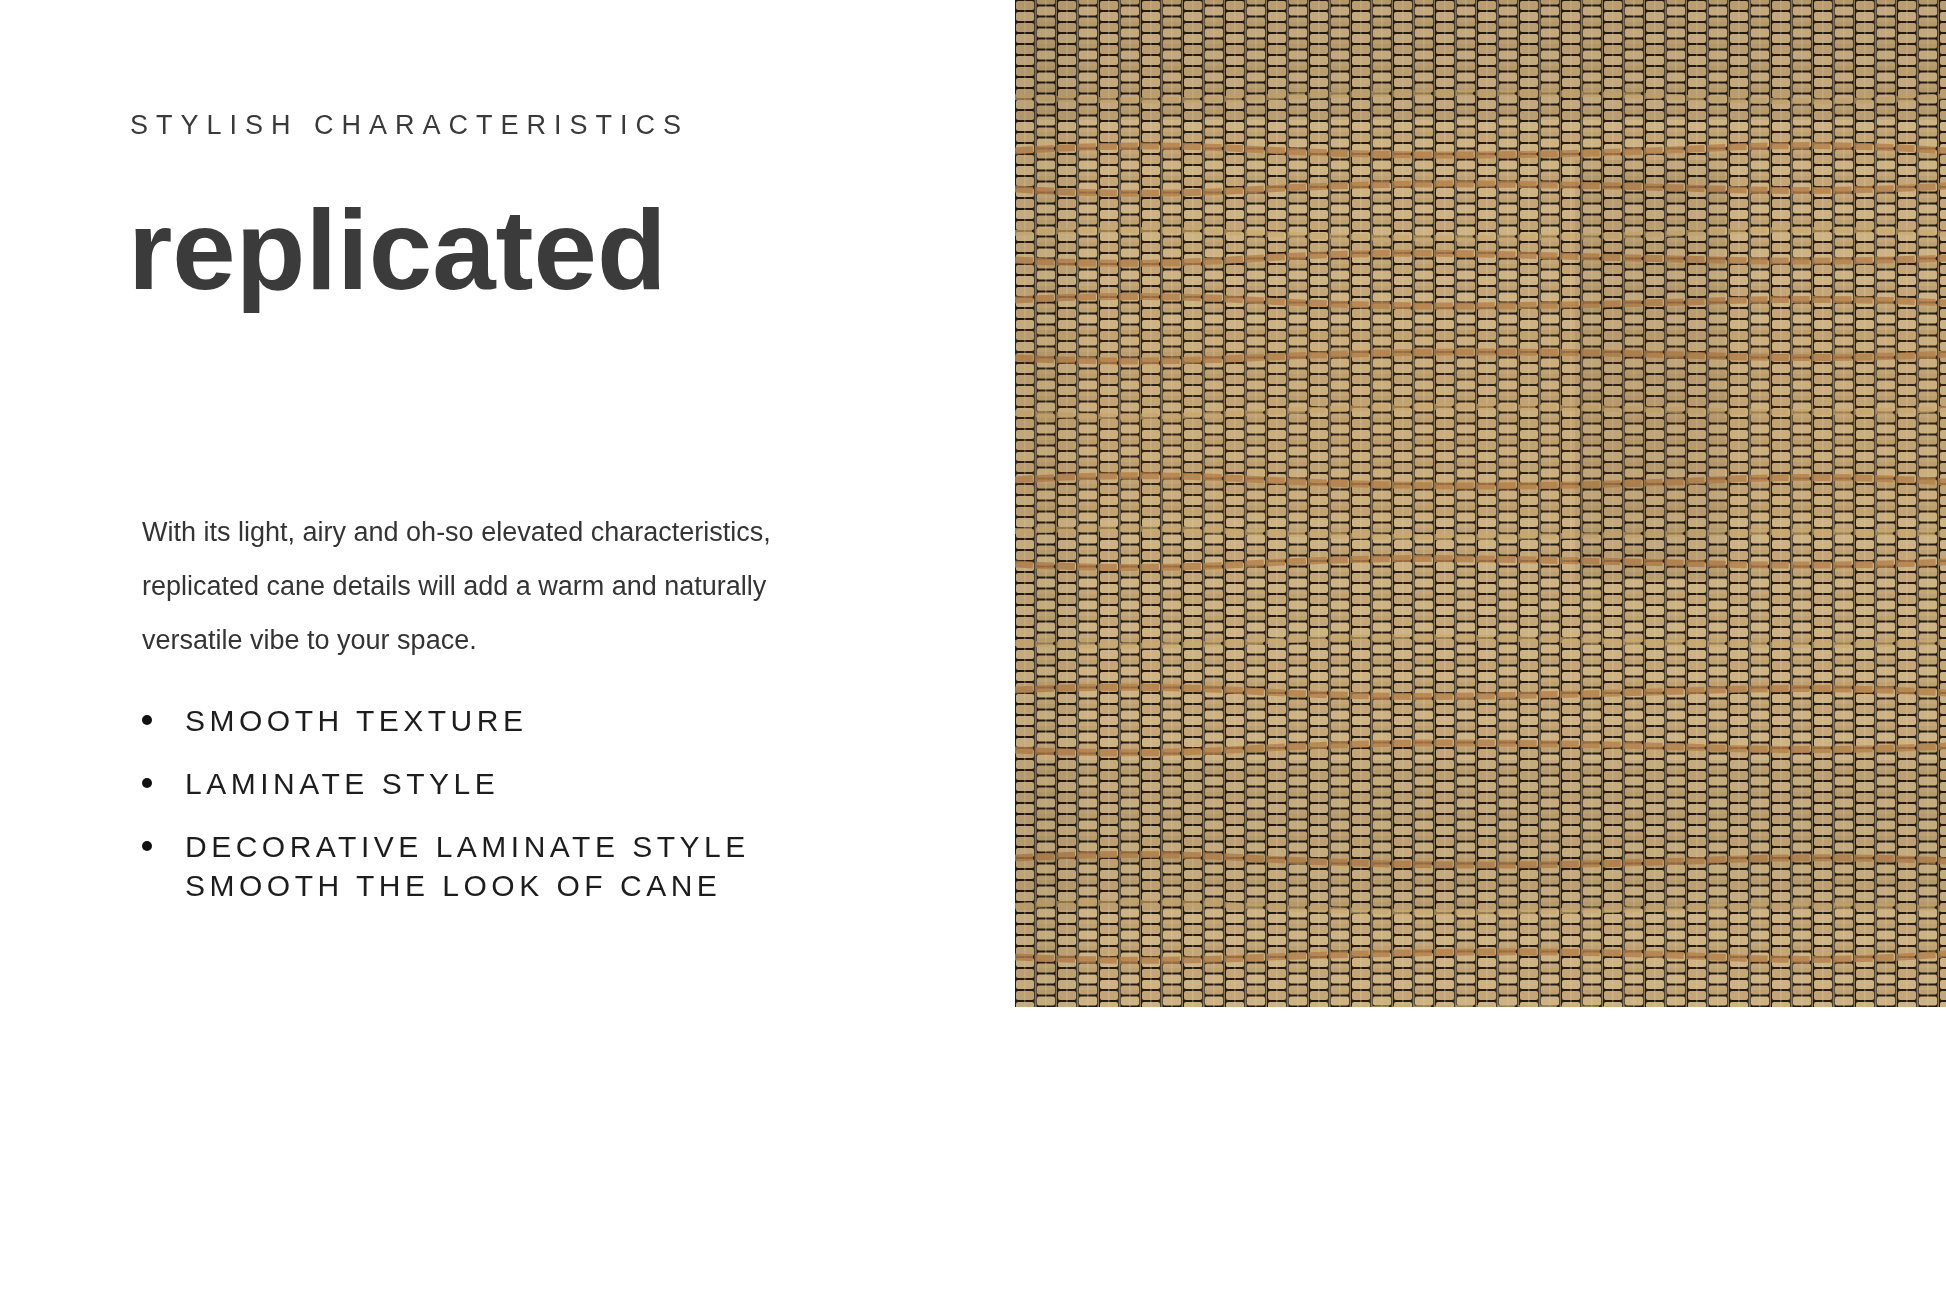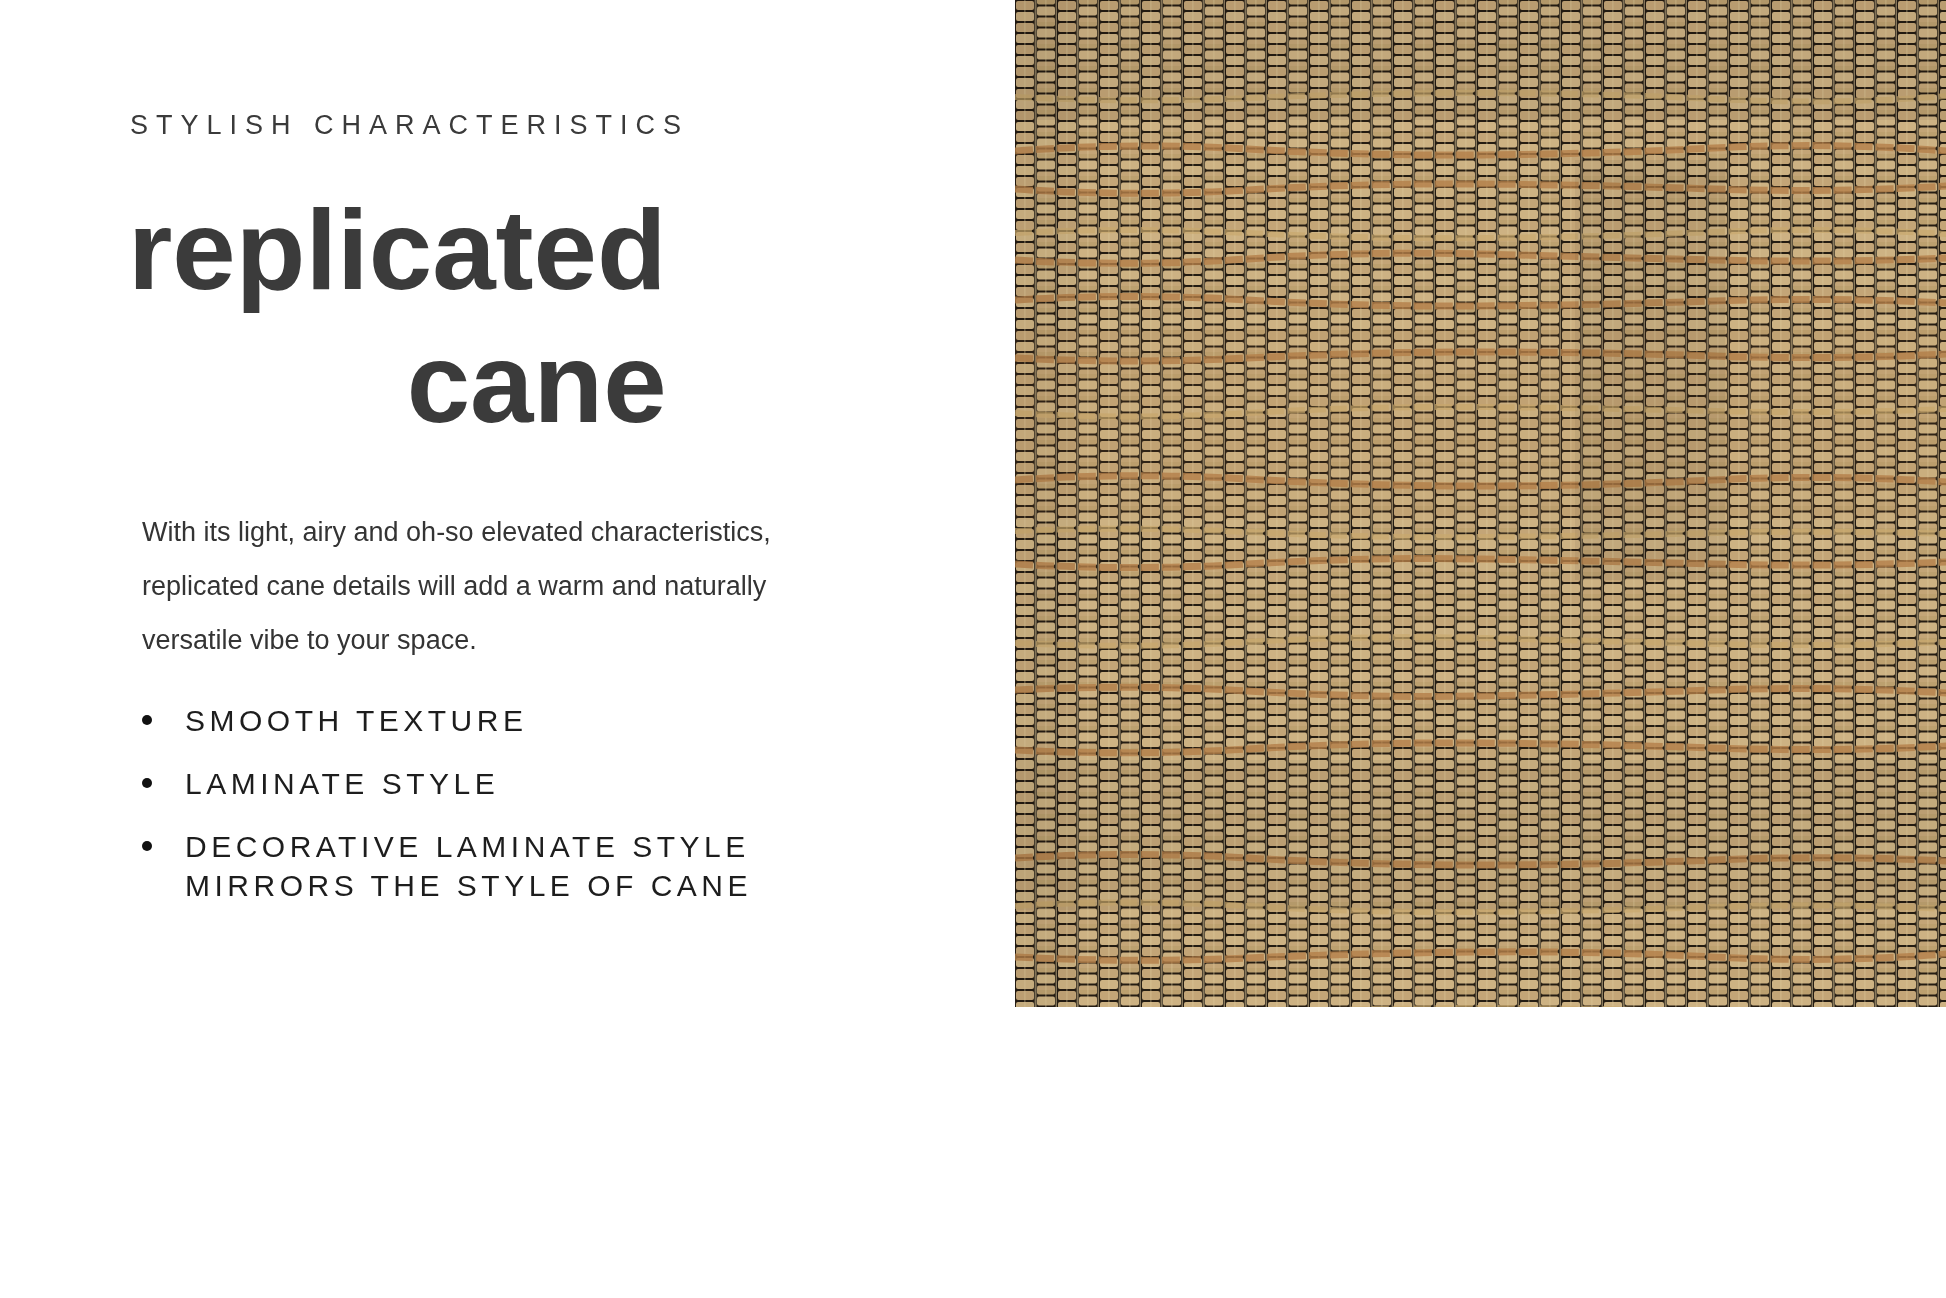--- a/index.html
+++ b/index.html
@@ -57,42 +57,41 @@
 </head>
 <body>
 
 <div class="stage">
 
   <section class="content-panel">
     <div class="eyebrow">STYLISH CHARACTERISTICS</div>
 
     <h1 class="title">
       <span class="line">replicated</span>
-      <span class="line">cane</span>
     </h1>
 
     <p class="description">
       <span class="pline">With its light, airy and oh-so elevated characteristics,</span>
       <span class="pline">replicated cane details will add a warm and naturally</span>
       <span class="pline">versatile vibe to your space.</span>
     </p>
 
     <ul class="feature-list">
       <li>
         <span class="dot"></span>
         <span class="li-line">SMOOTH TEXTURE</span>
       </li>
       <li>
         <span class="dot"></span>
         <span class="li-line">LAMINATE STYLE</span>
       </li>
       <li>
         <span class="dot"></span>
         <span class="li-line">DECORATIVE LAMINATE STYLE</span>
-        <span class="li-line">MIRRORS THE STYLE OF CANE</span>
+        <span class="li-line">SMOOTH THE LOOK OF CANE</span>
       </li>
     </ul>
   </section>
 
   <figure class="texture-figure">
     <svg width="931" height="1298" viewBox="0 0 931 1298" role="img" aria-label="Close-up swatch of woven replicated cane texture">
       <defs>
         <pattern id="weave" x="0" y="0" width="42" height="22" patternUnits="userSpaceOnUse">
           <rect x="0" y="0" width="42" height="22" fill="#241c12"></rect>
 

